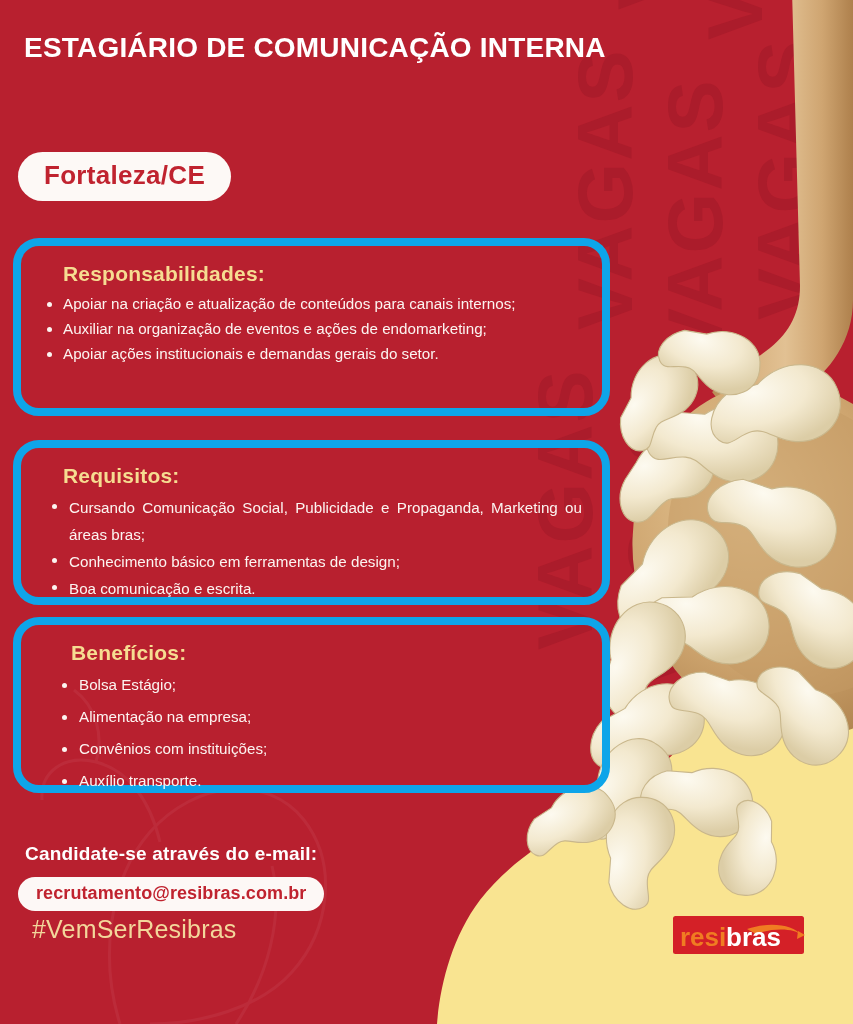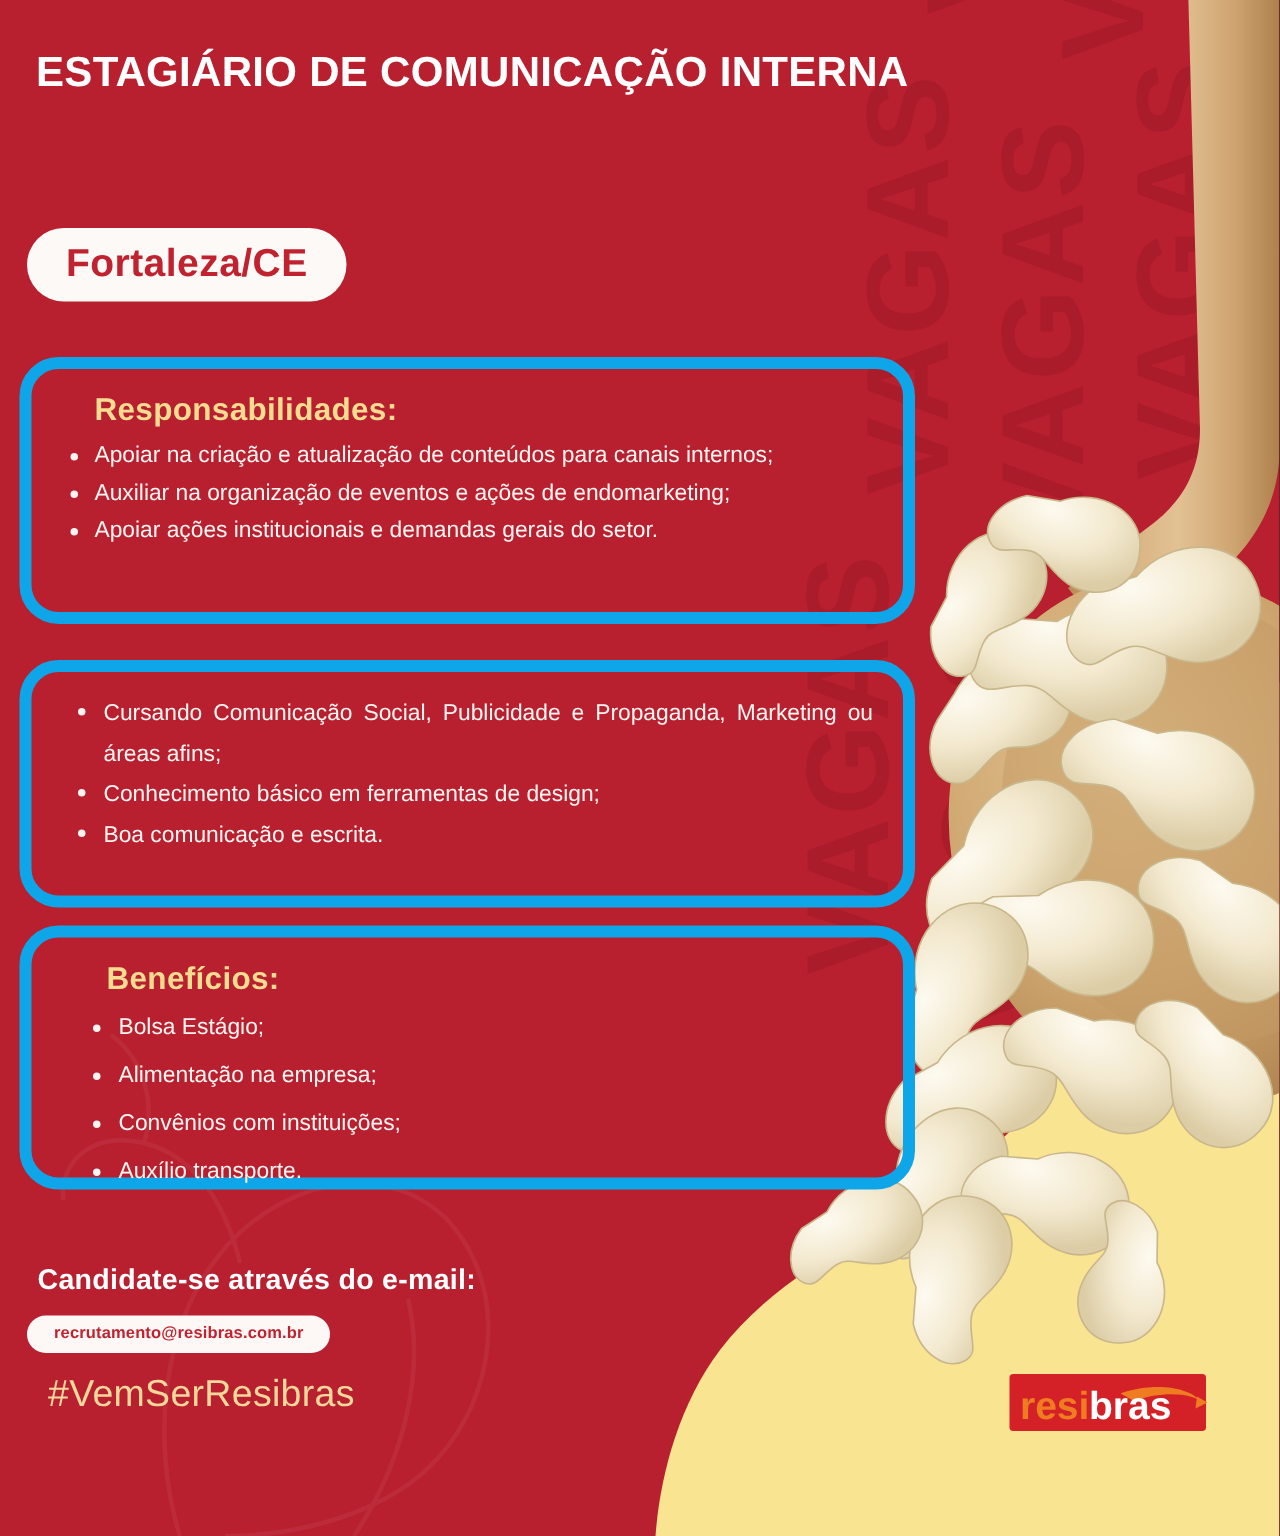--- a/index.html
+++ b/index.html
@@ -85,21 +85,21 @@
   
   .cta{
     position:absolute; left:25px; top:843px;
     color:#ffffff;
     font-size:19px; font-weight:bold;
     letter-spacing:.2px;
   }
   .email-pill{
     position:absolute; left:18px; top:877px;
     background:#FDF8F6; color:#C0232F;
-    font-size:11px; font-weight:bold;
+    font-size:18px; font-weight:bold;
     padding:6px 18px 7px 18px;
     border-radius:30px;
     letter-spacing:.1px;
   }
   .hashtag{
     position:absolute; left:32px; top:915px;
     color:#F3D79B;
     font-size:25px;
     letter-spacing:.2px;
   }
@@ -223,22 +223,23 @@
     <section class="card" id="card-resp">
       <h2>Responsabilidades:</h2>
       <ul>
         <li>Apoiar na criação e atualização de conteúdos para canais internos;</li>
         <li>Auxiliar na organização de eventos e ações de endomarketing;</li>
         <li>Apoiar ações institucionais e demandas gerais do setor.</li>
       </ul>
     </section>
 
     <section class="card" id="card-req">
+      <h2>Requisitos:</h2>
       <ul>
-        <li class="justify">Cursando Comunicação Social, Publicidade e Propaganda, Marketing ou áreas afins;</li>
+        <li class="justify">Cursando Comunicação Social, Publicidade e Propaganda, Marketing ou áreas bras;</li>
         <li>Conhecimento básico em ferramentas de design;</li>
         <li>Boa comunicação e escrita.</li>
       </ul>
     </section>
 
     <section class="card" id="card-ben">
       <h2>Benefícios:</h2>
       <ul>
         <li>Bolsa Estágio;</li>
         <li>Alimentação na empresa;</li>

